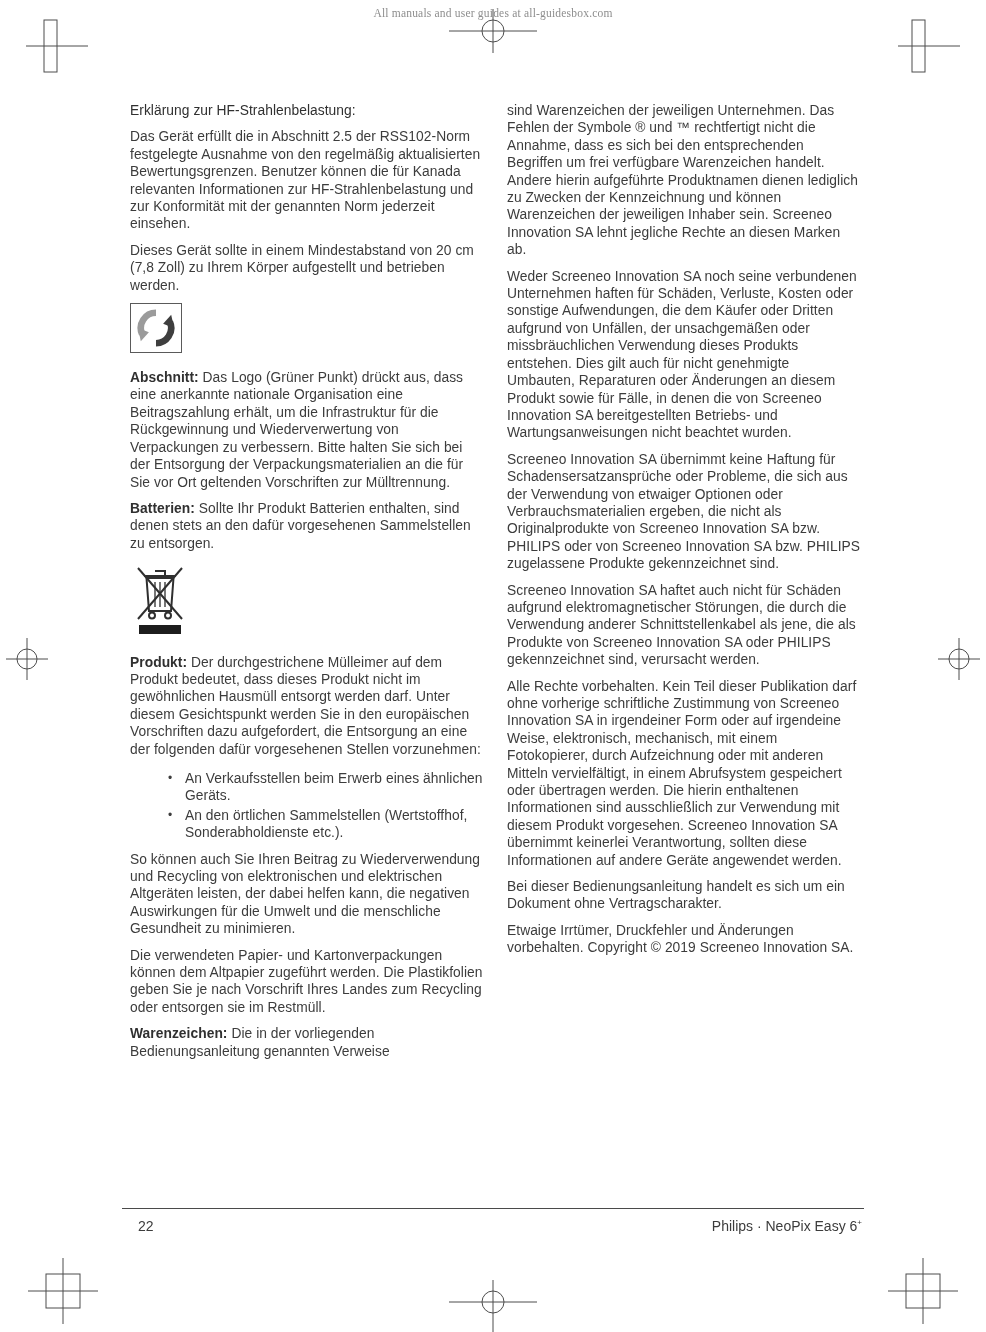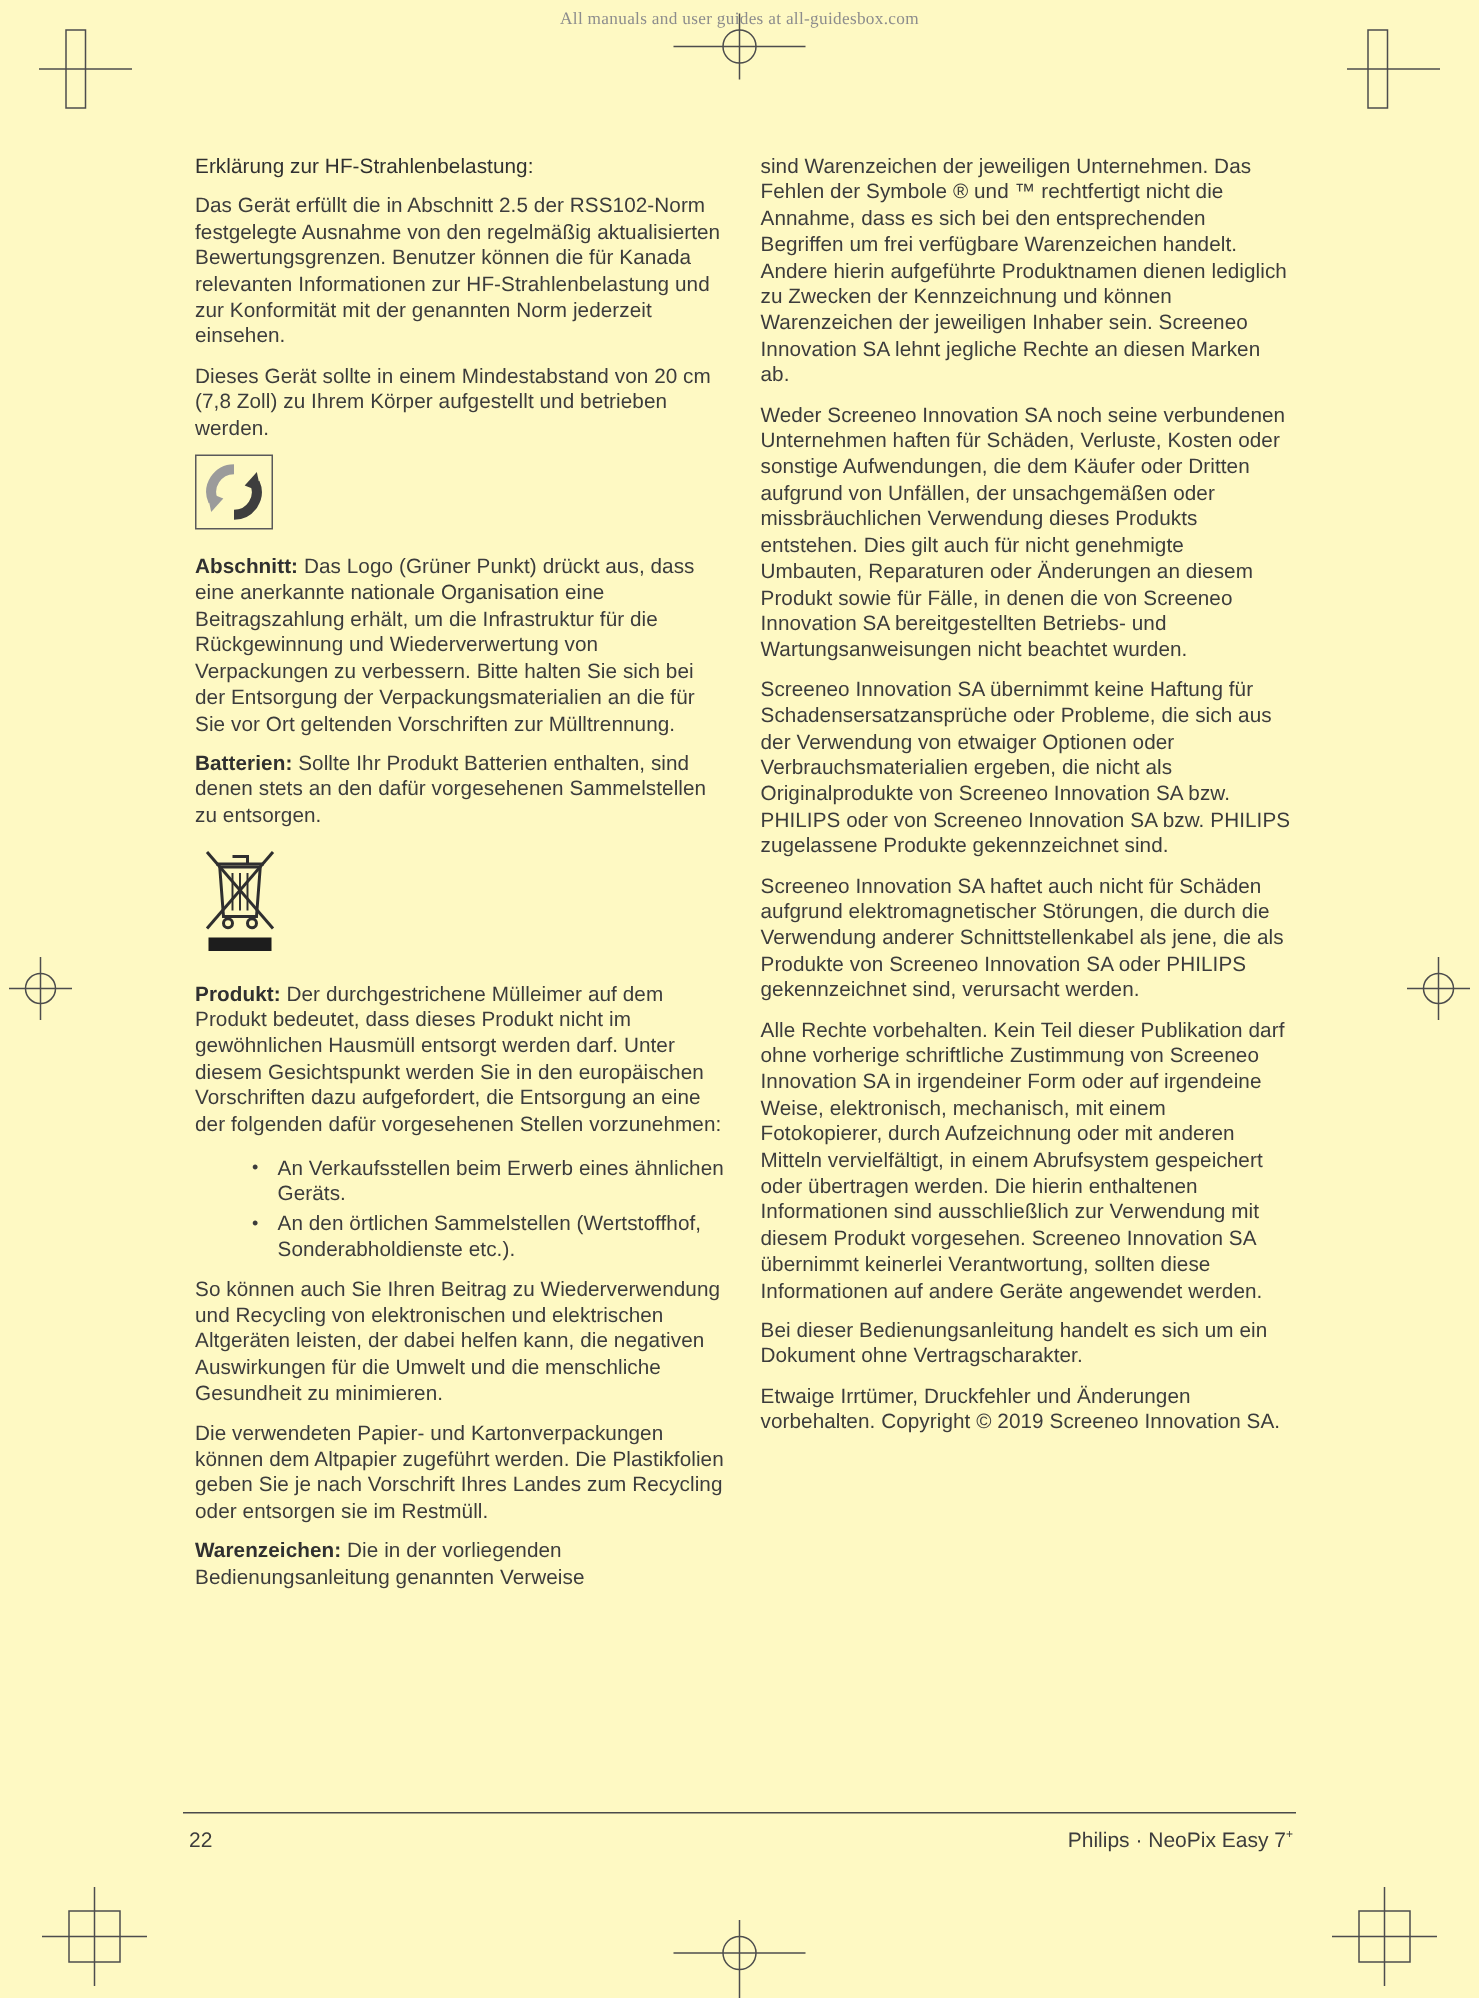--- a/index.html
+++ b/index.html
@@ -1,19 +1,19 @@
 <!DOCTYPE html>
 <html><head>
 <meta charset="utf-8">
 <style>
   html,body{margin:0;padding:0;background:#e8e8e8;}
   .page{
     position:relative;
     width:986px;height:1332px;
-    background:#fef9c3;
+    background:#ffffff;
     font-family:"Liberation Sans", sans-serif;
     overflow:hidden;
     margin:0 auto;
   }
   .regmarks{position:absolute;left:0;top:0;pointer-events:none;}
   .header-note{
     position:absolute;top:7px;left:0;width:100%;
     text-align:center;
     font-family:"Liberation Serif", serif;
     font-size:11.5px;color:#8d8d8d;
@@ -46,21 +46,21 @@
   ul.bullets li::before{
     content:"\2022";
     position:absolute;left:38px;top:0;
     color:#3c3c3c;font-size:12px;
   }
   .footer-rule{
     position:absolute;left:122px;top:1208px;width:742px;
     border-top:1.4px solid #4a4a4a;
   }
   .footer-left{
-    position:absolute;left:126px;top:1218px;
+    position:absolute;left:138px;top:1218px;
     font-size:14px;color:#3c3c3c;
   }
   .footer-right{
     position:absolute;right:124px;top:1218px;
     font-size:14px;color:#3c3c3c;
   }
   .footer-right sup{font-size:8px;}
 </style>
 </head>
 <body>
@@ -158,15 +158,15 @@
       <p>Screeneo Innovation SA haftet auch nicht für Schäden aufgrund elektromagnetischer Störungen, die durch die Verwendung anderer Schnittstellenkabel als jene, die als Produkte von Screeneo Innovation SA oder PHILIPS gekennzeichnet sind, verursacht werden.</p>
       <p>Alle Rechte vorbehalten. Kein Teil dieser Publikation darf ohne vorherige schriftliche Zustimmung von Screeneo Innovation SA in irgendeiner Form oder auf irgendeine Weise, elektronisch, mechanisch, mit einem Fotokopierer, durch Aufzeichnung oder mit anderen Mitteln vervielfältigt, in einem Abrufsystem gespeichert oder übertragen werden. Die hierin enthaltenen Informationen sind ausschließlich zur Verwendung mit diesem Produkt vorgesehen. Screeneo Innovation SA übernimmt keinerlei Verantwortung, sollten diese Informationen auf andere Geräte angewendet werden.</p>
       <p>Bei dieser Bedienungsanleitung handelt es sich um ein Dokument ohne Vertragscharakter.</p>
       <p>Etwaige Irrtümer, Druckfehler und Änderungen vorbehalten. Copyright © 2019 Screeneo Innovation SA.</p>
     </div>
 
   </div>
 
   <div class="footer-rule"></div>
   <div class="footer-left">22</div>
-  <div class="footer-right"><span>Philips · NeoPix Easy 7</span><sup>+</sup></div>
+  <div class="footer-right"><span>Philips · NeoPix Easy 6</span><sup>+</sup></div>
 
 </div>
 
 </body></html>

